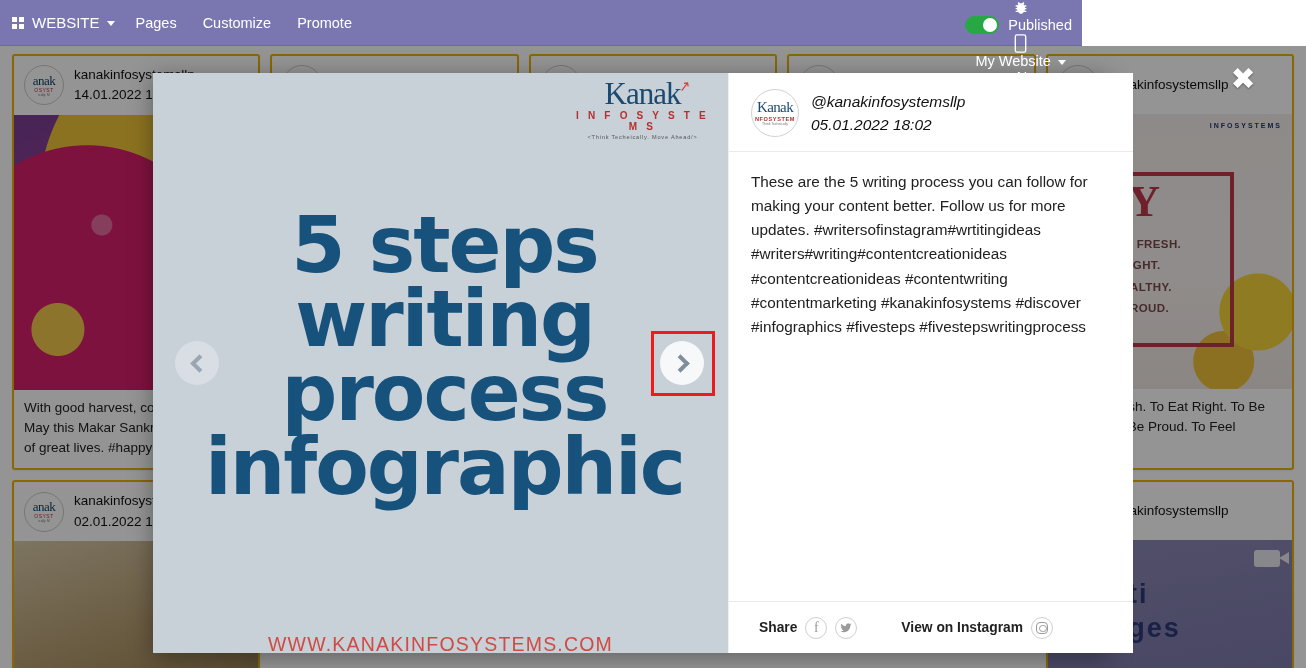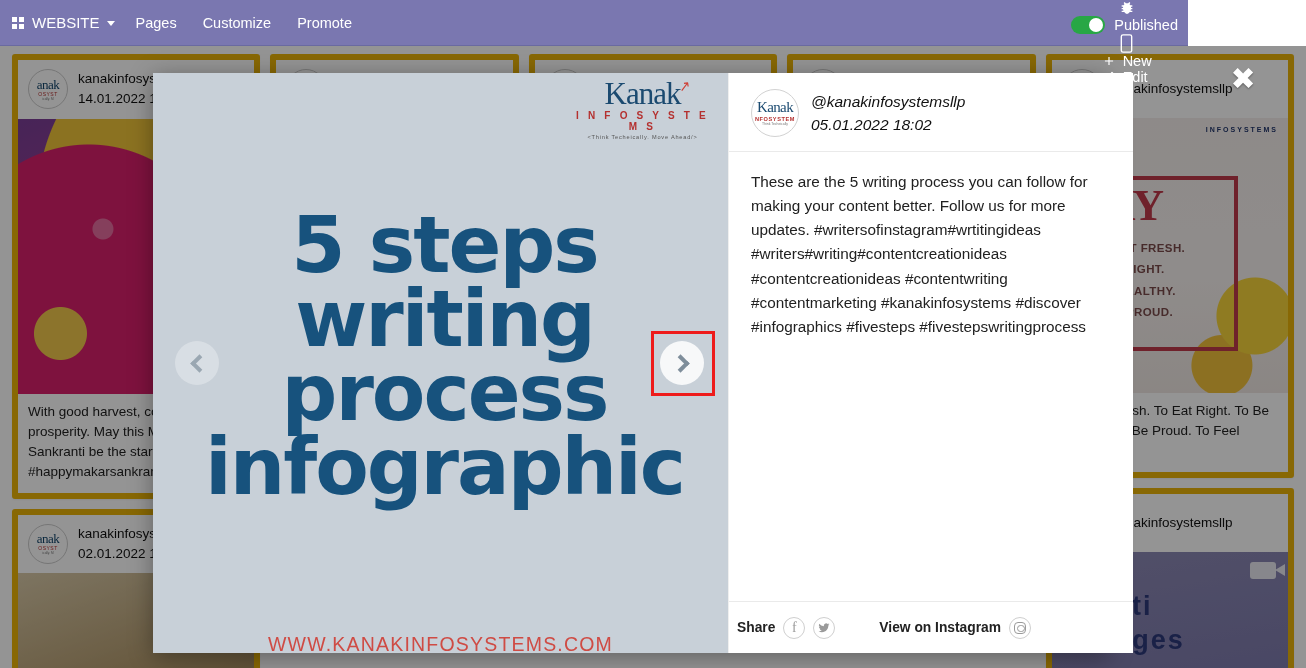--- a/index.html
+++ b/index.html
@@ -6,21 +6,21 @@
   html, body {
     width: 1306px; height: 668px;
     overflow: hidden;
     font-family: "Liberation Sans", sans-serif;
     background: #ffffff;
   }
 
   
   #topbar {
     position: absolute; top: 0; left: 0;
-    width: 1188px; height: 46px;
+    width: 1082px; height: 46px;
     background: #7a77b0;
     display: flex; align-items: center;
     color: #ffffff;
     border-bottom: 1px solid #6a6aa0;
     z-index: 60;
   }
   #topbar .left { display: flex; align-items: center; height: 100%; }
   #topbar .right { display: flex; align-items: center; height: 100%; margin-left: auto; flex-direction: column; }
 
   .tb-item {
@@ -76,21 +76,21 @@
   #feed {
     position: absolute; top: 8px; left: 8px;
     width: 1290px; height: 614px;
     display: flex; gap: 10px;
     padding: 0 4px;
   }
   .feed-col { width: 312px; display: flex; flex-direction: column; gap: 10px; }
 
   .ig-card {
     background: #ffffff;
-    border: 6px solid #eab308;
+    border: 2px solid #eab308;
     border-radius: 3px;
     overflow: hidden;
     box-shadow: 0 1px 2px rgba(0,0,0,0.06);
     flex: none;
   }
   .ig-head { display: flex; align-items: center; gap: 10px; padding: 9px 10px; }
   .ig-ava {
     width: 40px; height: 40px; border-radius: 50%;
     border: 1px solid #ccc; background: #fff;
     display:flex; flex-direction:column; align-items:center; justify-content:center;
@@ -303,21 +303,21 @@
     line-height: 1.58;
     color: #212121;
     overflow: hidden;
     white-space: pre-wrap;
     word-break: break-word;
   }
   #detail-foot {
     border-top: 1px solid #eaeaea;
     height: 52px;
     display: flex; align-items: center;
-    padding: 0 8px;
+    padding: 0 30px;
     gap: 8px;
   }
   .foot-label { font-size: 13.8px; font-weight: 700; color: #222; }
   .circ-btn {
     width: 22px; height: 22px; border-radius: 50%;
     border: 1px solid #cfcfcf; color: #9a9a9a;
     display: flex; align-items: center; justify-content: center;
     font-size: 12px; cursor: pointer; flex: none;
     font-family: "DejaVu Sans", sans-serif;
   }
@@ -551,20 +551,24 @@
     <div class="toggle-wrap">
       <span class="toggle"></span>
       <span class="pub-label">Published</span>
     </div>
     <div class="icon-btn">
       <svg width="13" height="19" viewBox="0 0 14 22" fill="none" stroke="#ffffff" stroke-width="1.6" aria-hidden="true">
         <rect x="1" y="1" width="12" height="20" rx="2"></rect>
       </svg>
     </div>
     <div class="tb-item">
+      <span>My Website</span>
+      <span class="caret"></span>
+    </div>
+    <div class="tb-item">
       <svg width="14" height="14" viewBox="0 0 24 24" fill="#ffffff" style="margin-right:7px" aria-hidden="true">
           <path d="M11 5h2v6h6v2h-6v6h-2v-6H5v-2h6z"></path>
         </svg>
       <span>New</span>
     </div>
     <div class="tb-item" style="padding-right:18px">
       <svg width="15" height="15" viewBox="0 0 24 24" fill="#ffffff" style="margin-right:7px" aria-hidden="true">
           <path d="M3 17.2V21h3.8L17.9 9.9l-3.8-3.8L3 17.2zM20.7 7.1a1 1 0 0 0 0-1.4l-2.4-2.4a1 1 0 0 0-1.4 0l-1.8 1.8 3.8 3.8 1.8-1.8z"></path>
         </svg>
       <span>Edit</span>

